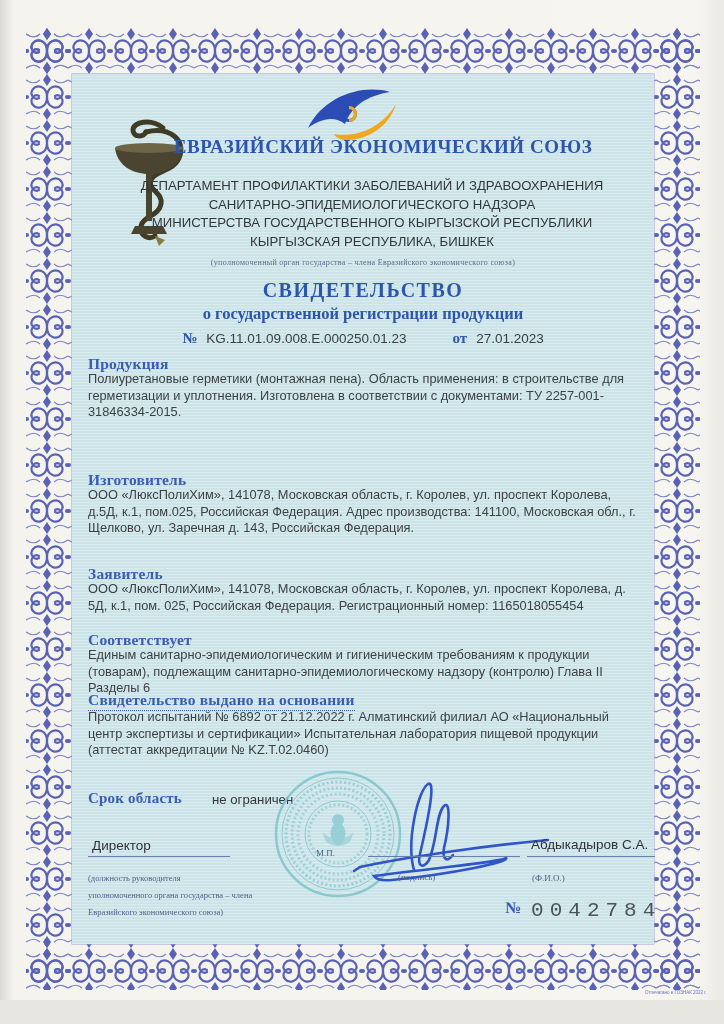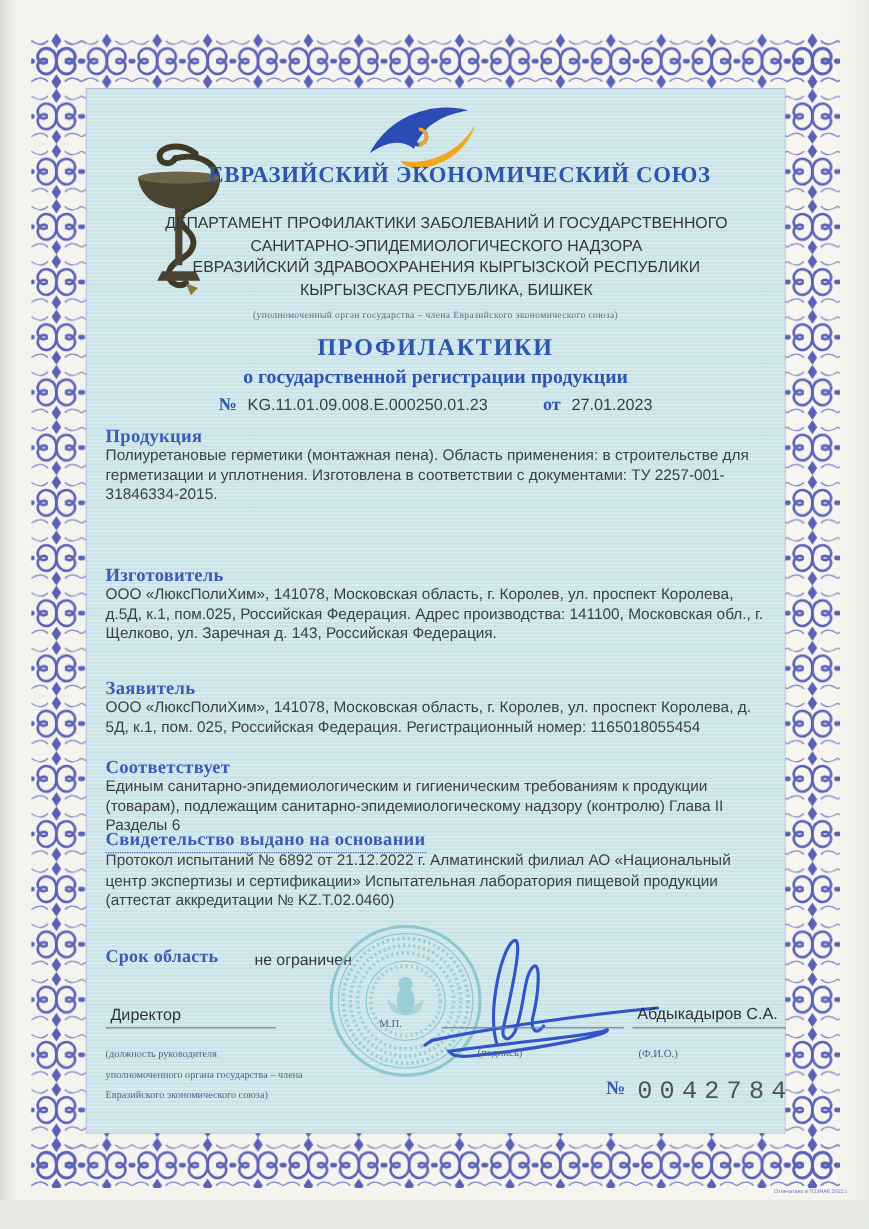--- a/index.html
+++ b/index.html
@@ -106,29 +106,29 @@
       <ellipse cx="46" cy="30" rx="34" ry="5" fill="#6e6546"></ellipse>
       <rect x="43" y="55" width="6" height="48" fill="#4a4430"></rect>
       <path d="M32,108 L60,108 L64,116 L28,116 Z" fill="#4a4430"></path>
       <path d="M52,118 l10,4 -6,6 z" fill="#8a7a3a"></path>
     </svg>
   </span>
 
   <div class="abs serif union-title">ЕВРАЗИЙСКИЙ ЭКОНОМИЧЕСКИЙ СОЮЗ</div>
 
   <div class="abs dept">
-    <div>ДЕПАРТАМЕНТ ПРОФИЛАКТИКИ ЗАБОЛЕВАНИЙ И ГОСУДАРСТВЕННОГО</div>
+    <div>ДЕПАРТАМЕНТ ПРОФИЛАКТИКИ ЗАБОЛЕВАНИЙ И ЗДРАВООХРАНЕНИЯ</div>
     <div>САНИТАРНО-ЭПИДЕМИОЛОГИЧЕСКОГО НАДЗОРА</div>
-    <div>ЕВРАЗИЙСКИЙ ЗДРАВООХРАНЕНИЯ КЫРГЫЗСКОЙ РЕСПУБЛИКИ</div>
+    <div>МИНИСТЕРСТВА ГОСУДАРСТВЕННОГО КЫРГЫЗСКОЙ РЕСПУБЛИКИ</div>
     <div>КЫРГЫЗСКАЯ РЕСПУБЛИКА, БИШКЕК</div>
   </div>
 
   <div class="abs serif auth-note">(уполномоченный орган государства – члена Евразийского экономического союза)</div>
 
-  <div class="abs serif doc-title">ПРОФИЛАКТИКИ</div>
+  <div class="abs serif doc-title">СВИДЕТЕЛЬСТВО</div>
   <div class="abs serif doc-subtitle">о государственной регистрации продукции</div>
 
   <div class="abs numline">
     <span class="serif sign">№</span>
     <span class="val">KG.11.01.09.008.E.000250.01.23</span>
     <span class="sep"></span>
     <span class="serif sign">от</span>
     <span class="val">27.01.2023</span>
   </div>
 

